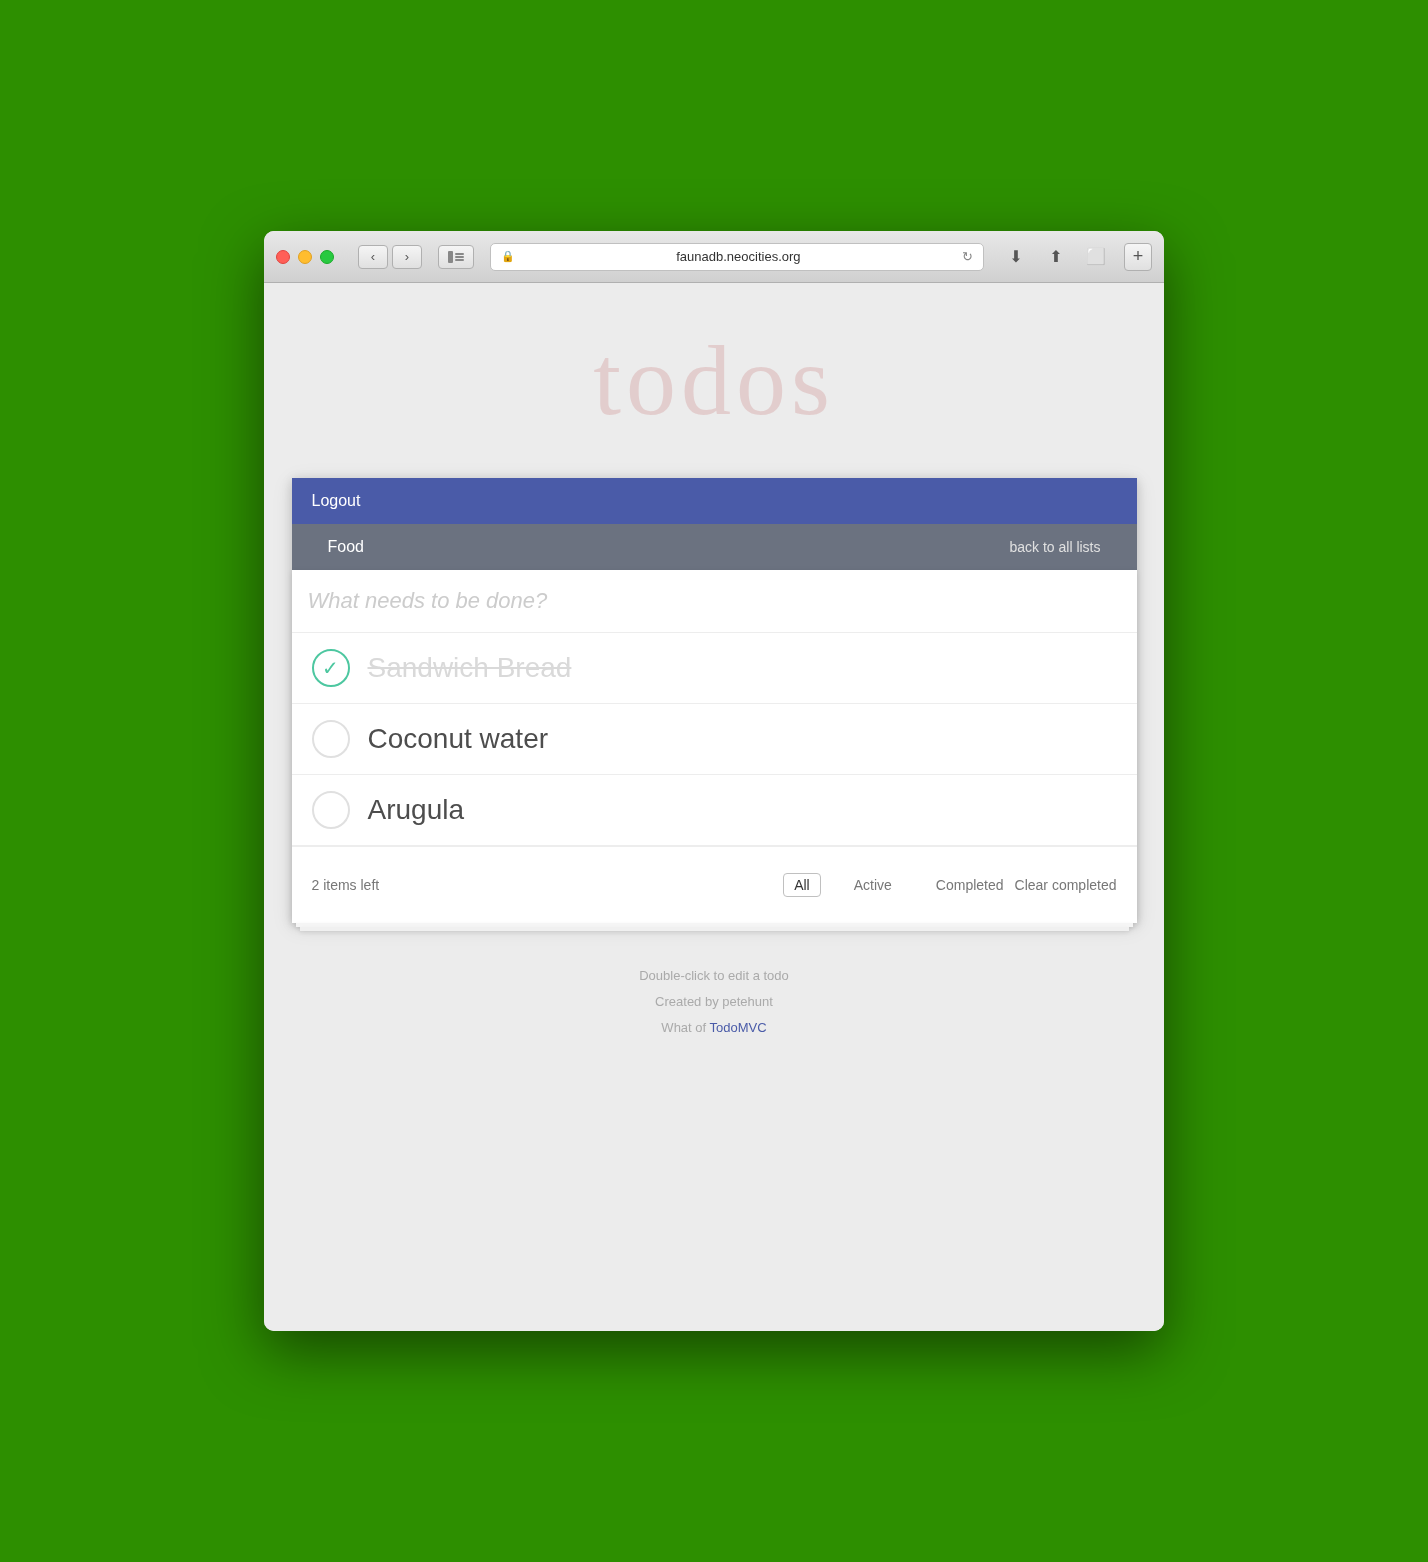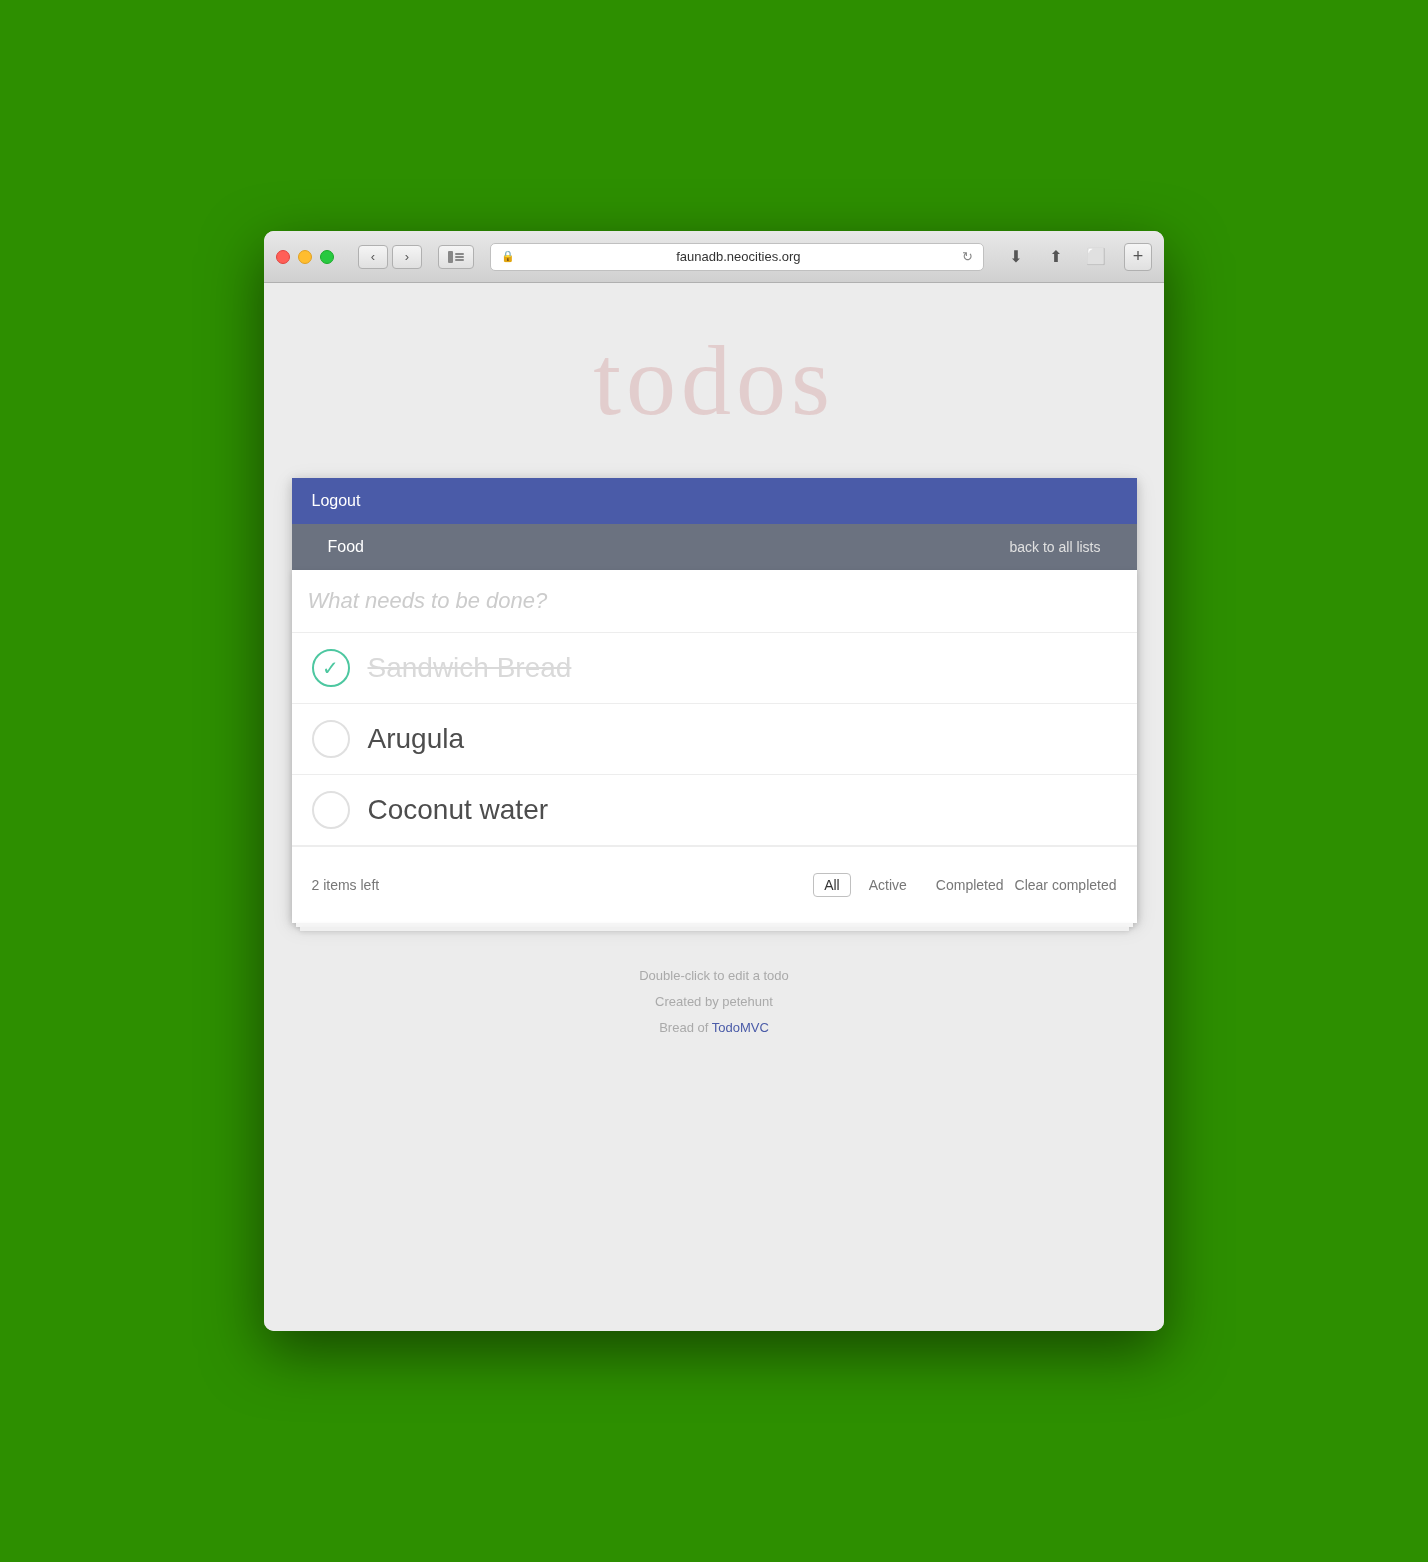--- a/index.html
+++ b/index.html
@@ -291,21 +291,21 @@
       font-size: 14px;
       color: #777;
     }
 
     .items-left {
       flex: 1;
     }
 
     .filter-buttons {
       display: flex;
-      gap: 7px;
+      gap: 22px;
     }
 
     .filter-btn {
       padding: 3px 10px;
       border: 1px solid transparent;
       border-radius: 4px;
       cursor: pointer;
       background: none;
       font-size: 14px;
       color: #777;
@@ -425,26 +425,26 @@
 
           <div class="todo-item">
             <div class="todo-checkbox checked">
               <span class="checkmark">✓</span>
             </div>
             <span class="todo-text completed">Sandwich Bread</span>
           </div>
 
           <div class="todo-item">
             <div class="todo-checkbox"></div>
-            <span class="todo-text">Arugula</span>
+            <span class="todo-text">Coconut water</span>
           </div>
 
           <div class="todo-item">
             <div class="todo-checkbox"></div>
-            <span class="todo-text">Coconut water</span>
+            <span class="todo-text">Arugula</span>
           </div>
 
           <div class="todo-footer">
             <span class="items-left">2 items left</span>
             <div class="filter-buttons">
               <button class="filter-btn active">All</button>
               <button class="filter-btn">Active</button>
               <button class="filter-btn">Completed</button>
             </div>
             <button class="clear-completed">Clear completed</button>
@@ -454,17 +454,17 @@
       <div class="shadow-layer"></div>
       <div class="shadow-layer2"></div>
     </div>
 
     <div class="page-footer">
       <div>Double-click to edit a todo</div>
       <div>
         <span>Created by </span><span>petehunt</span>
       </div>
       <div>
-        <span>Bread of </span><a href="#">TodoMVC</a>
+        <span>What of </span><a href="#">TodoMVC</a>
       </div>
     </div>
   </div>
 </div>
 
 </body></html>

